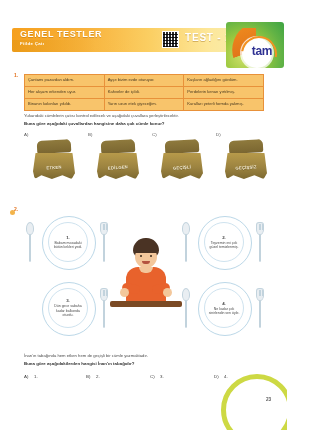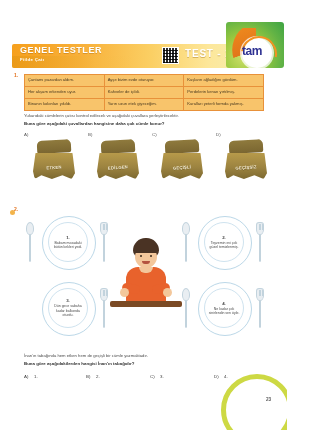--- a/index.html
+++ b/index.html
@@ -13,21 +13,21 @@
     position: relative;
     overflow: hidden;
     font-family: "Liberation Sans", sans-serif;
     color: #3b3b3b;
   }
 
   
   .header {
     position: absolute;
     left: 12px;
-    top: 44px;
+    top: 28px;
     width: 252px;
     height: 24px;
     background: linear-gradient(90deg, #f6a01e 0%, #f8b03a 28%, #fbcf63 55%, #fde79a 78%, #f2f0b8 100%);
     border-radius: 2px;
     overflow: hidden;
   }
   .header-title {
     position: absolute;
     left: 8px;
     top: 1px;
@@ -125,21 +125,21 @@
     border: 2.5px solid #f29222;
     border-bottom-color: transparent;
     border-left-color: transparent;
     transform: rotate(-35deg);
   }
   .logo-text {
     position: absolute;
     left: 20px;
     top: 22px;
     width: 30px;
-    text-align: left;
+    text-align: right;
     font-size: 12px;
     font-weight: bold;
     color: #2e3192;
     letter-spacing: -.4px;
   }
 
   
   .qnum {
     position: absolute;
     font-size: 5px;

